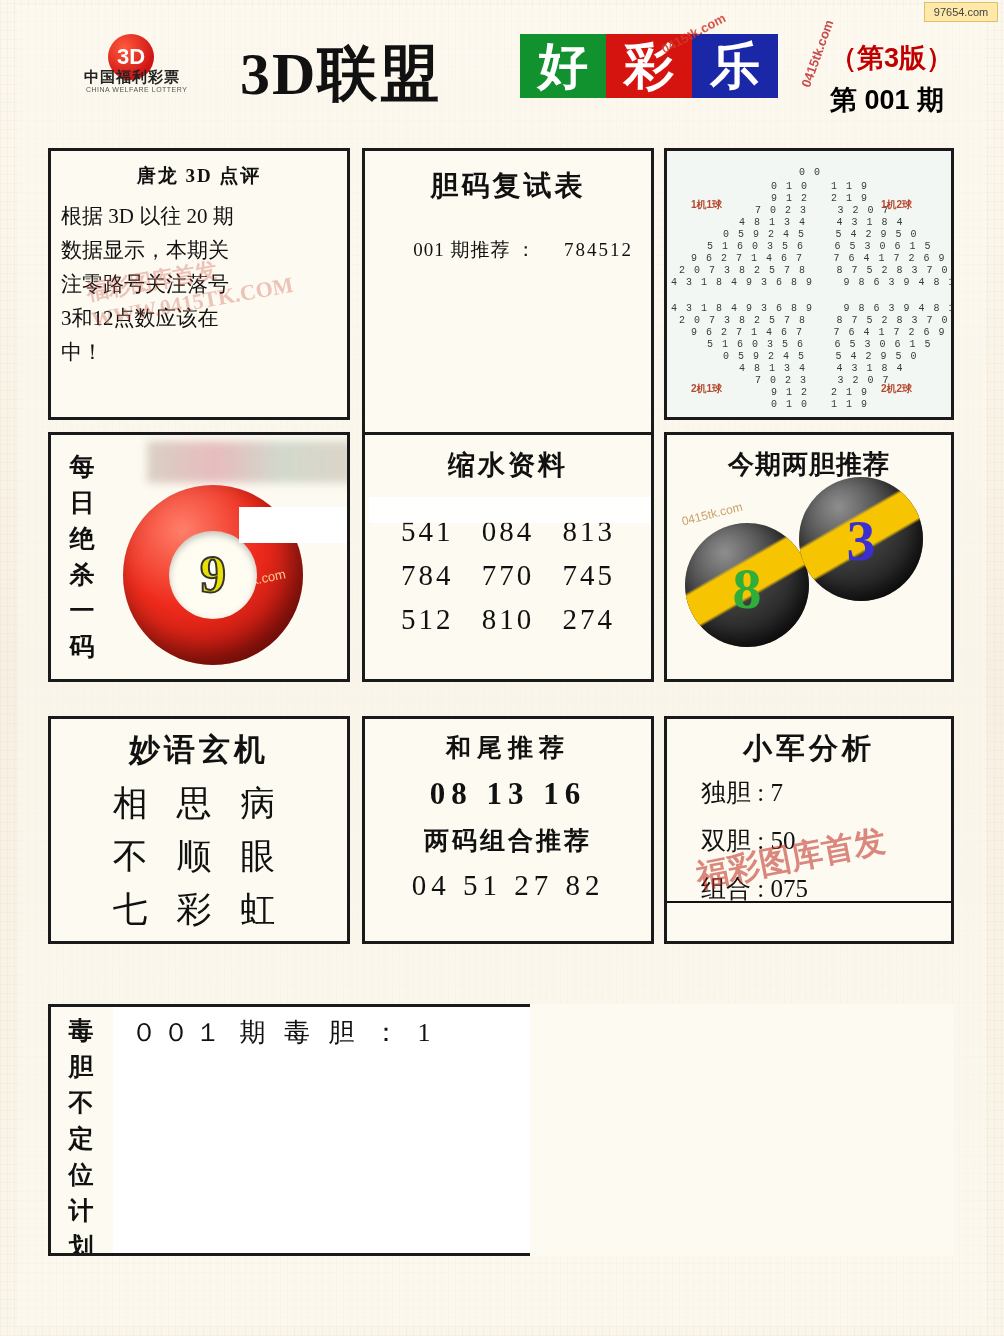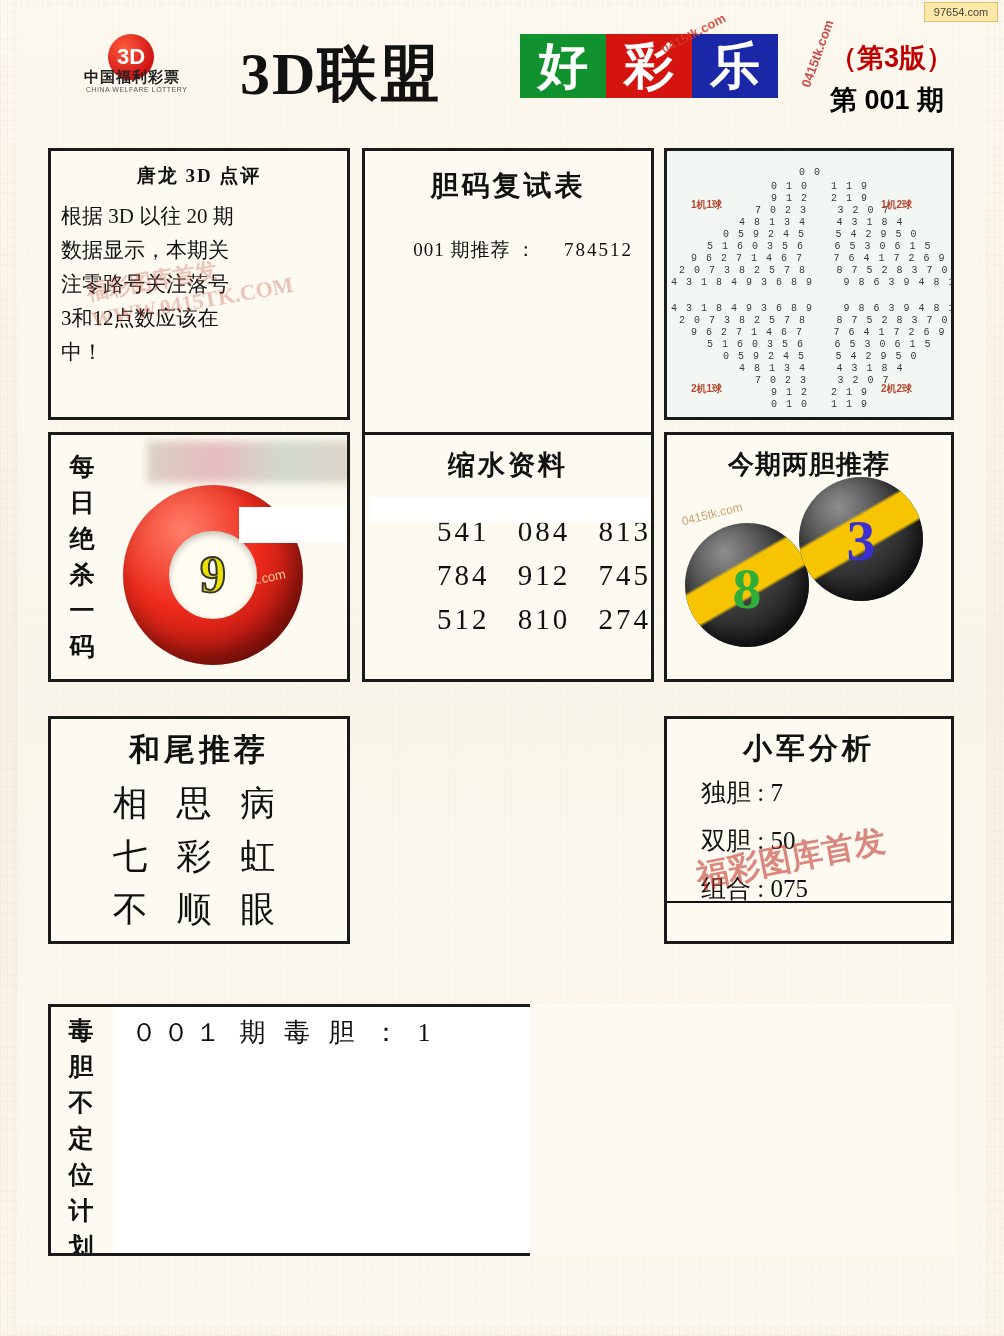--- a/index.html
+++ b/index.html
@@ -272,21 +272,21 @@
     background: #ffffff;
   }
 
   #box-shrink { left: 362px; top: 432px; width: 292px; height: 250px; }
   #box-shrink .box-title { font-size: 27px; margin-top: 12px; letter-spacing: 3px; }
   .shrink-rows {
     margin-top: 26px;
     font-family: "Liberation Serif", serif;
     font-size: 29px;
     color: #111;
-    text-align: right;
+    text-align: center;
     line-height: 44px;
     letter-spacing: 3px;
   }
 
   #box-two { left: 664px; top: 432px; width: 290px; height: 250px; }
   #box-two .box-title { font-size: 26px; margin-top: 12px; letter-spacing: 1px; }
   .ball-dark {
     position: absolute;
     border-radius: 50%;
     background: radial-gradient(circle at 32% 24%, #8e8e8e 0%, #3a3a3a 45%, #0c0c0c 100%);
@@ -509,21 +509,21 @@
   <div class="box" id="box-shrink">
     <div class="box-title">缩水资料</div>
     <div class="shrink-rows">
       <div>
         <span>541</span>
         <span style="margin-left:18px;">084</span>
         <span style="margin-left:18px;">813</span>
       </div>
       <div>
         <span>784</span>
-        <span style="margin-left:18px;">912</span>
+        <span style="margin-left:18px;">770</span>
         <span style="margin-left:18px;">745</span>
       </div>
       <div>
         <span>512</span>
         <span style="margin-left:18px;">810</span>
         <span style="margin-left:18px;">274</span>
       </div>
     </div>
     <div class="white-patch" style="left:4px; top:62px; width:282px; height:26px; opacity:0.85;"></div>
   </div>
@@ -535,28 +535,34 @@
       <div class="ball-stripe" style="left:0; top:0; width:124px; height:124px;"></div>
       <div class="ball-num" style="left:0; top:32px; width:124px; font-size:58px; color:#2fae3a;">8</div>
     </div>
     <div class="ball-dark" style="left:132px; top:42px; width:124px; height:124px;">
       <div class="ball-stripe" style="left:0; top:0; width:124px; height:124px;"></div>
       <div class="ball-num" style="left:0; top:30px; width:124px; font-size:58px; color:#3a2fd0;">3</div>
     </div>
   </div>
 
   <div class="box" id="box-idiom">
-    <div class="box-title">和尾推荐</div>
+    <div class="box-title">妙语玄机</div>
     <div class="idiom-lines">
       <div>相 思 病</div>
+      <div>不 顺 眼</div>
       <div>七 彩 虹</div>
-      <div>不 顺 眼</div>
-    </div>
-  </div>
-
+    </div>
+  </div>
+
+  <div class="box" id="box-tail">
+    <div class="box-title">和尾推荐</div>
+    <div class="tail-nums">08 13 16</div>
+    <div class="tail-sub">两码组合推荐</div>
+    <div class="tail-nums2">04 51 27 82</div>
+  </div>
 
   <div class="box" id="box-xiaojun">
     <div class="box-title">小军分析</div>
     <div class="stamp" style="left:28px; top:118px; font-size:32px;">福彩图库首发</div>
     <div class="xj-line">
       <span>独胆 :</span>
       <span>7</span>
     </div>
     <div class="xj-line">
       <span>双胆 :</span>

